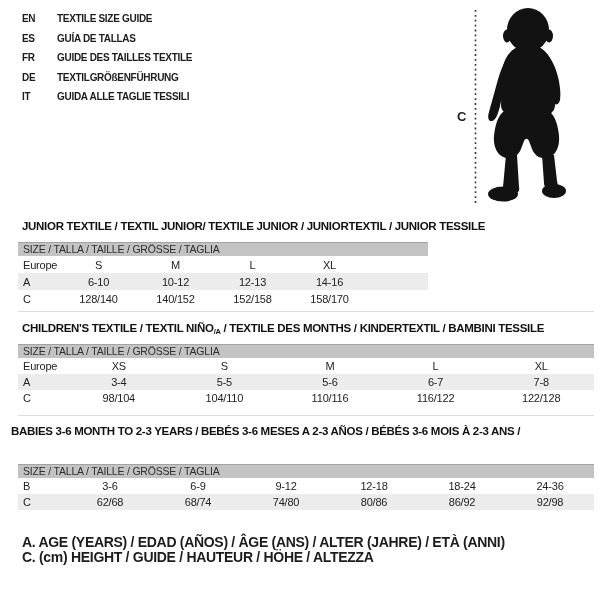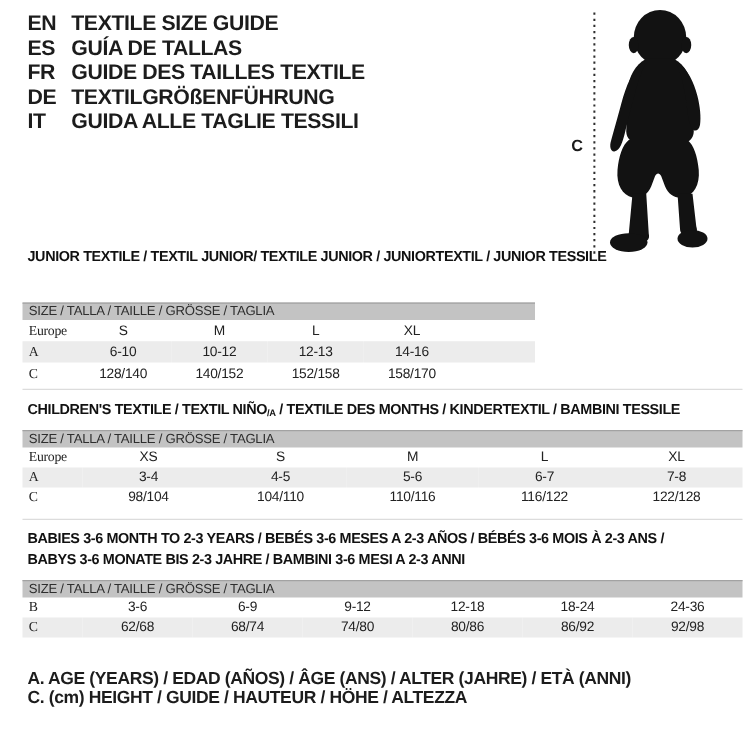--- a/index.html
+++ b/index.html
@@ -3,39 +3,39 @@
 <meta charset="utf-8">
 <style>
   html,body { margin:0; padding:0; background:#fff; }
   .canvas {
     position:relative; width:600px; height:600px; background:#ffffff;
     font-family:"Liberation Sans", sans-serif; color:#1c1c1c; overflow:hidden;
   }
 
   
   .lang-block { position:absolute; left:22px; top:9px; }
-  .lang-row { display:flex; line-height:19.5px; font-size:17px; font-weight:bold; letter-spacing:-0.3px; }
+  .lang-row { display:flex; line-height:19.5px; font-size:10px; font-weight:bold; letter-spacing:-0.3px; }
   .lang-code { width:35px; }
   .lang-title { white-space:nowrap; }
 
   
   .title { position:absolute; font-weight:bold; font-size:11.5px; letter-spacing:-0.3px; white-space:nowrap; color:#111; }
   .title .subscript { font-size:7.5px; vertical-align:-2px; }
   .title2 { line-height:16.5px; }
 
   
   .tbl { position:absolute; }
   .size-bar {
     height:13px; background:#c3c3c3; border-top:1px solid #a2a2a2;
     font-size:10.5px; line-height:13px; padding-left:5px;
     color:#2e2e2e; letter-spacing:-0.2px; white-space:nowrap;
   }
   table { border-collapse:collapse; table-layout:fixed; width:100%; }
   td { font-size:11px; height:16px; padding:0; text-align:center; letter-spacing:-0.2px; white-space:nowrap; color:#222; }
-  td.lbl { text-align:left; padding-left:5px;font-family:Liberation Serif, serif; }
+  td.lbl { text-align:left; padding-left:5px; }
   tr.alt { background:#ececec; }
   .t1 td { height:17px; }
 
   .sep { position:absolute; left:18px; width:576px; height:0; border-top:1px solid #dcdcdc; }
 
   
   .footnotes { position:absolute; left:22px; top:535px; }
   .footnotes .fn { font-size:14px; font-weight:bold; letter-spacing:-0.3px; line-height:15.3px; white-space:nowrap; }
 
   
@@ -82,21 +82,21 @@
         <path d="M93,45 C100,51 105,60 108,72 C110,80 111,89 110,95 C109,100 105,101 103,97 C101,93 100,85 99,76 C97,64 95,53 91,47 Z"></path>
         <path d="M53,107 C48,111 45,120 44,131 C43,143 48,151 56,153 C63,154 68,151 71,144 L74,136 C75.5,133 77.5,133 79,136 L82,144 C85,151 90,154 97,153 C105,151 110,143 109,131 C108,120 105,111 100,107 Z"></path>
         <path d="M56,150 L53,182 C53,186 56,188 61,188 L65,188 C68,188 70,186 69,182 L67,150 Z"></path>
         <path d="M92,150 L94,178 C94,182 97,184 101,184 L105,183 C108,182 108,179 107,176 L104,150 Z"></path>
         <ellipse cx="53" cy="189" rx="15" ry="7.5"></ellipse>
         <ellipse cx="104" cy="186" rx="12" ry="7"></ellipse>
       </g>
     </svg>
   </div>
 
-  <div class="title" style="left:22px; top:200px;text-align:right;">JUNIOR TEXTILE / TEXTIL JUNIOR/ TEXTILE JUNIOR / JUNIORTEXTIL / JUNIOR TESSILE</div>
+  <div class="title" style="left:22px; top:220px;text-align:right;">JUNIOR TEXTILE / TEXTIL JUNIOR/ TEXTILE JUNIOR / JUNIORTEXTIL / JUNIOR TESSILE</div>
   <div class="tbl t1" style="left:18px; top:242px; width:410px;">
     <div class="size-bar">SIZE / TALLA / TAILLE / GRÖSSE / TAGLIA</div>
     <table>
       <colgroup>
           <col style="width:42px">
           <col style="width:77px">
           <col style="width:77px">
           <col style="width:77px">
           <col style="width:77px">
           <col>
@@ -148,41 +148,40 @@
         <td class="lbl">Europe</td>
         <td>XS</td>
         <td>S</td>
         <td>M</td>
         <td>L</td>
         <td>XL</td>
       </tr>
       <tr class="alt">
         <td class="lbl">A</td>
         <td>3-4</td>
-        <td>4-5</td>
+        <td>5-5</td>
         <td>5-6</td>
         <td>6-7</td>
         <td>7-8</td>
       </tr>
       <tr>
         <td class="lbl">C</td>
         <td>98/104</td>
         <td>104/110</td>
         <td>110/116</td>
         <td>116/122</td>
         <td>122/128</td>
       </tr>
     </tbody>
       </table>
   </div>
   <div class="sep" style="top:415px;"></div>
 
-  <div class="title title2" style="left:22px; top:423px;">
+  <div class="title title2" style="left:11px; top:423px;">
     <div>BABIES 3-6 MONTH TO 2-3 YEARS / BEBÉS 3-6 MESES A 2-3 AÑOS / BÉBÉS 3-6 MOIS À 2-3 ANS /</div>
-    <div>BABYS 3-6 MONATE BIS 2-3 JAHRE / BAMBINI 3-6 MESI A 2-3 ANNI</div>
   </div>
   <div class="tbl" style="left:18px; top:464px; width:576px;">
     <div class="size-bar">SIZE / TALLA / TAILLE / GRÖSSE / TAGLIA</div>
     <table>
       <colgroup>
           <col style="width:48px">
           <col>
           <col>
           <col>
           <col>

